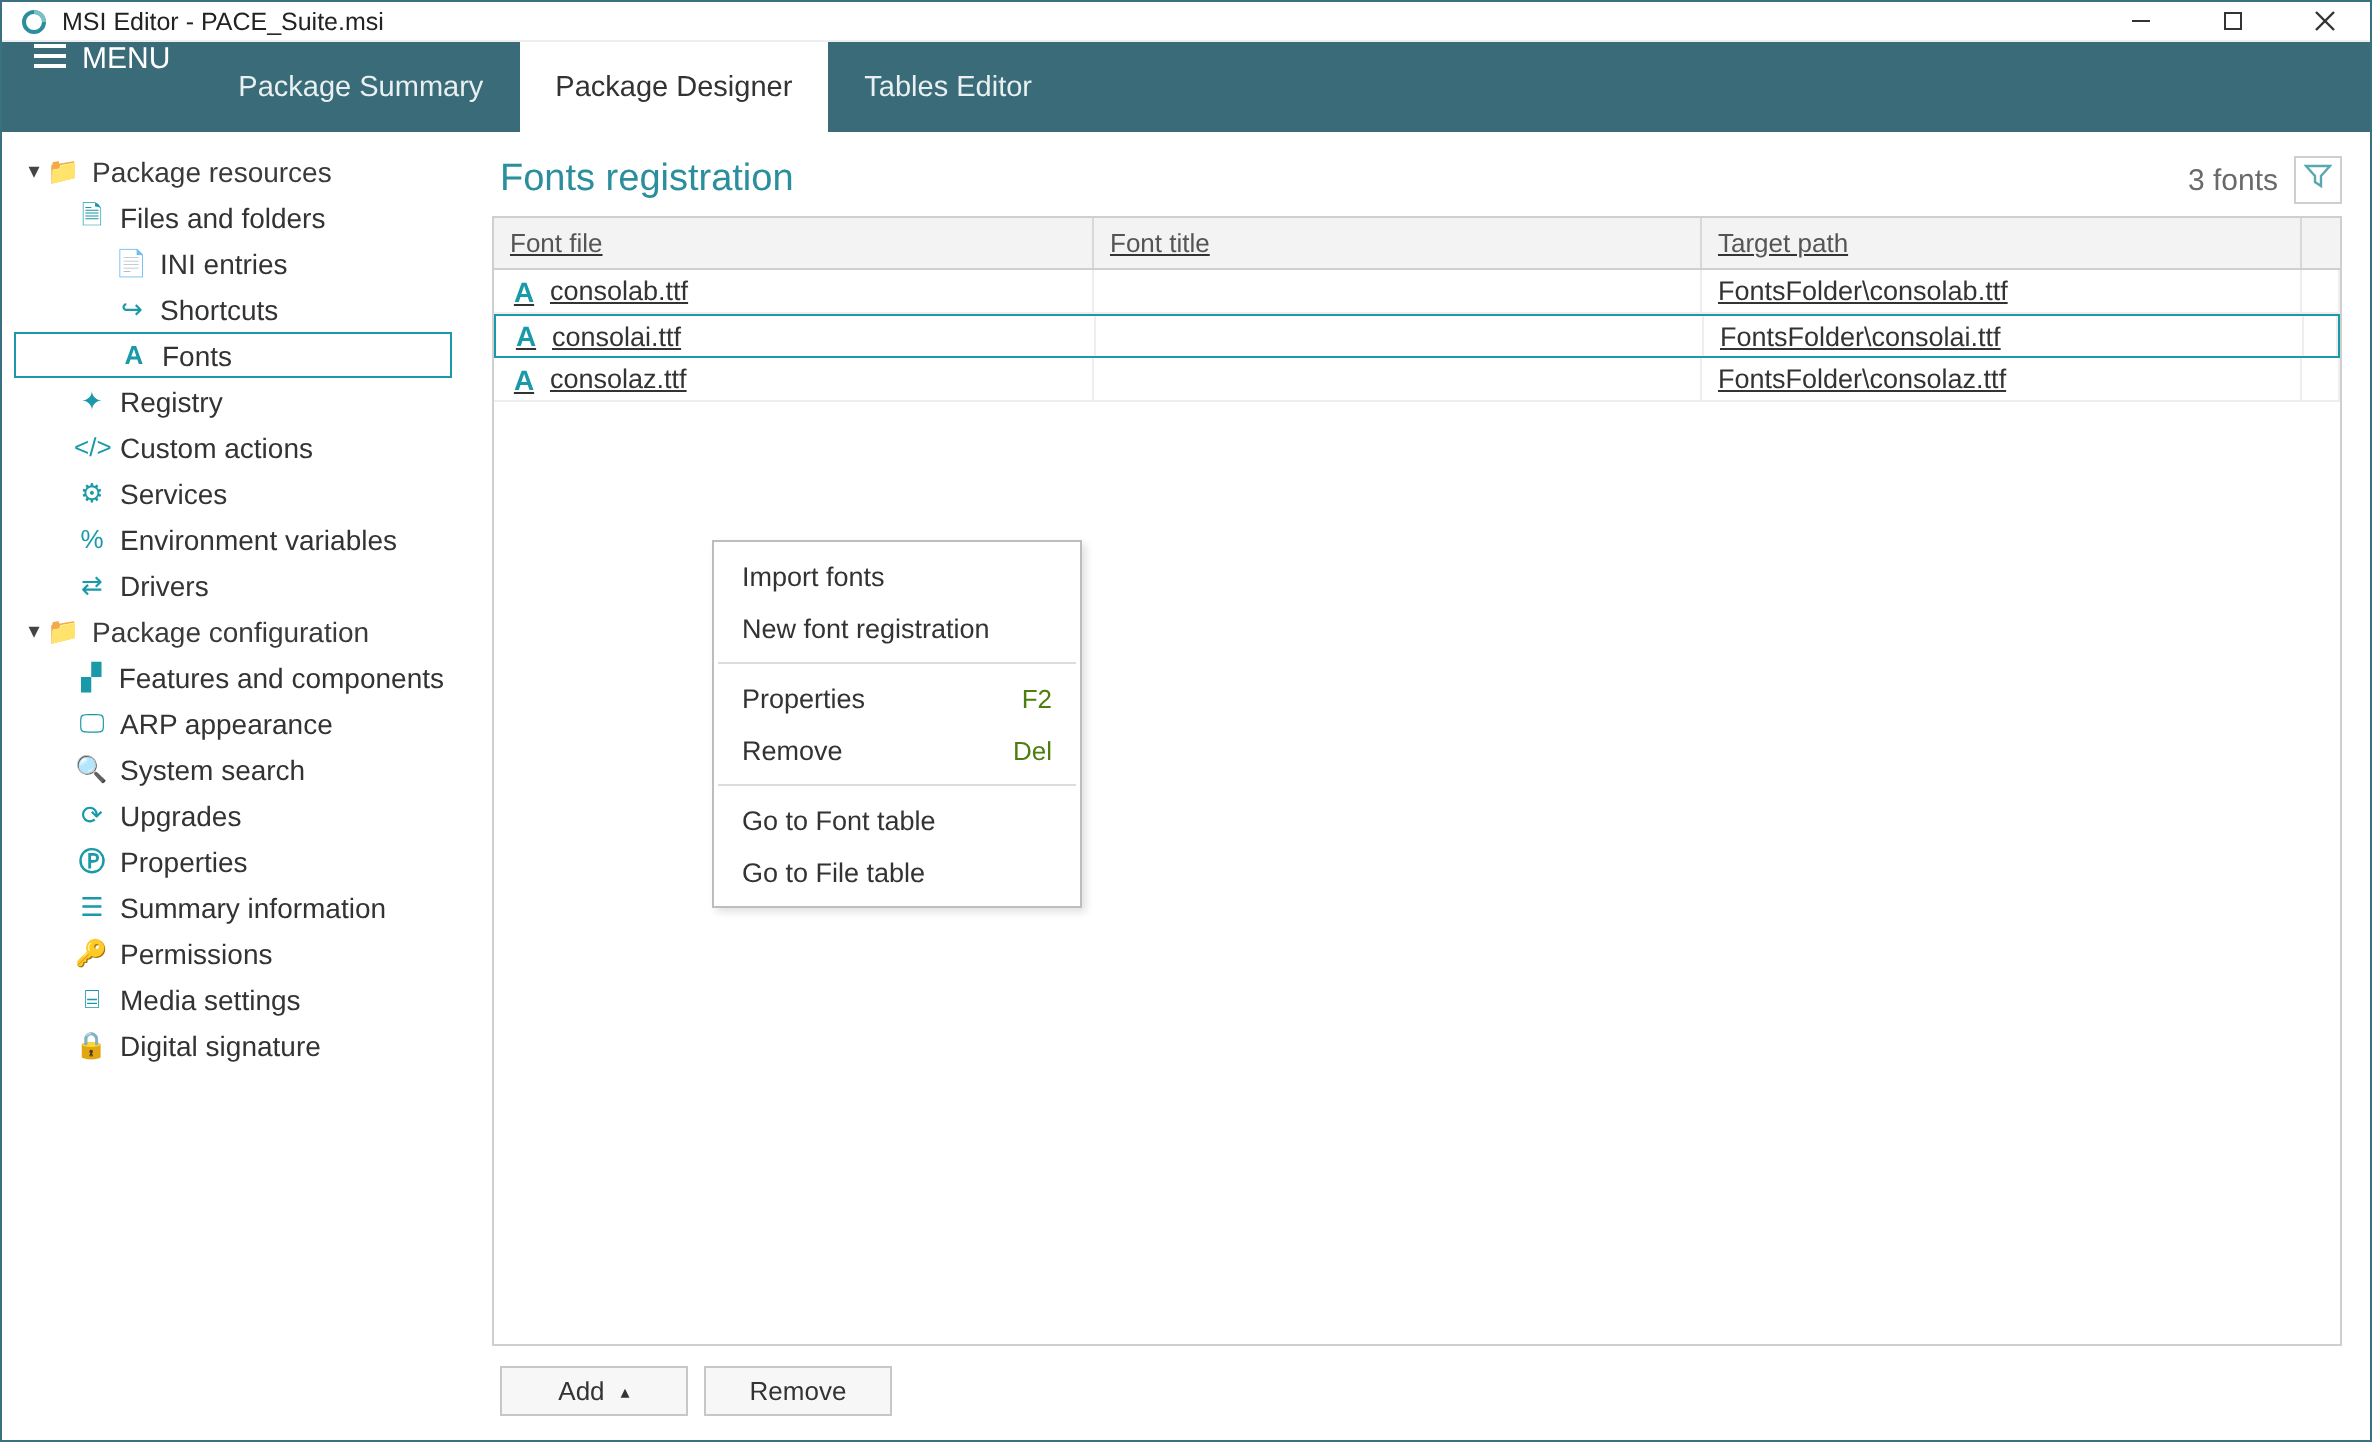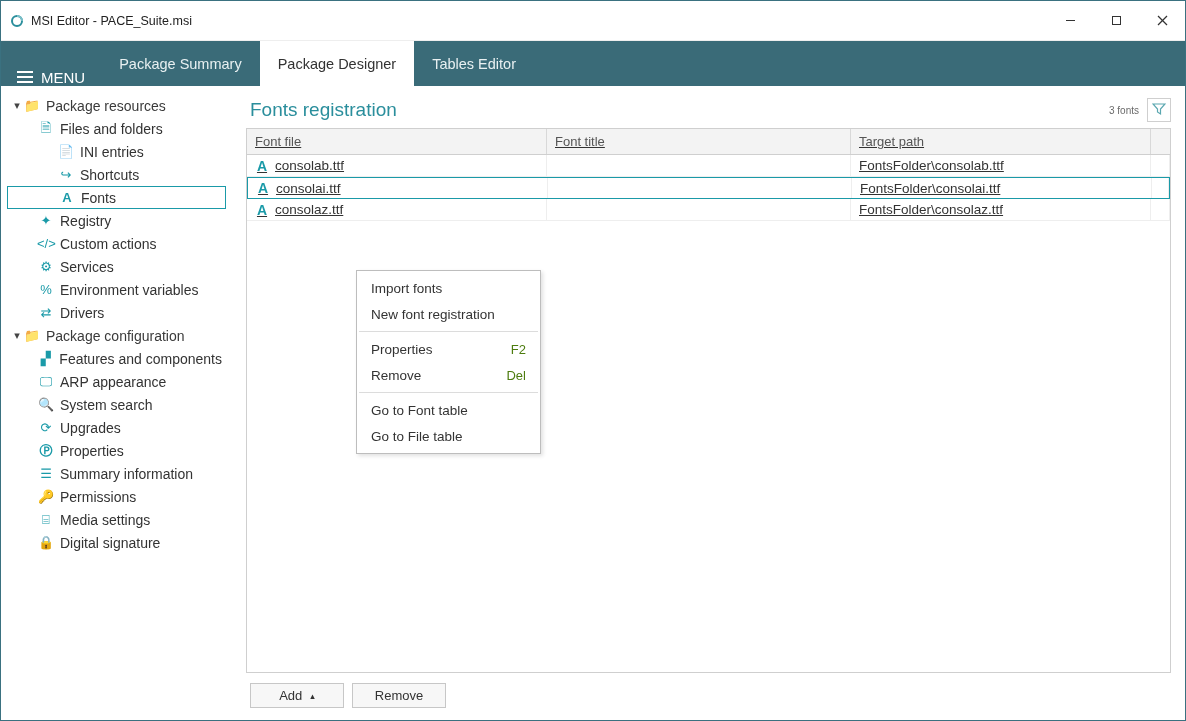--- a/index.html
+++ b/index.html
@@ -10,21 +10,21 @@
     background: #fff;
     width: 1186px;
     height: 721px;
     overflow: hidden;
     border: 1px solid #3a7180;
     display: flex;
     flex-direction: column;
   }
   
   .titlebar {
-    height: 40px;
+    height: 20px;
     background: #fff;
     display: flex;
     align-items: center;
     padding: 0 0 0 8px;
     border-bottom: 1px solid #eee;
   }
   .titlebar .app-icon {
     width: 16px; height: 16px;
     display: flex; align-items: center; justify-content: center;
     margin-right: 6px;
@@ -51,21 +51,21 @@
   
   .menubar {
     height: 45px;
     background: #3a6b78;
     display: flex;
     align-items: stretch;
     color: #fff;
   }
   .menubar .menu-button {
     display: flex;
-    align-items: flex-end;
+    align-items: flex-start;
     gap: 8px;
     padding: 0 16px;
     font-size: 15px;
     font-weight: 500;
     cursor: pointer;
   }
   .menubar .tab {
     display: flex;
     align-items: center;
     padding: 0 18px;
@@ -135,21 +135,21 @@
   .panel-header h1 {
     font-size: 19px;
     font-weight: 400;
     color: #2a8e9c;
   }
   .panel-header .right {
     display: flex;
     align-items: center;
     gap: 8px;
     color: #6a6a6a;
-    font-size: 10px;
+    font-size: 15px;
   }
   .panel-header .filter-btn {
     width: 24px; height: 24px;
     border: 1px solid #cfcfcf;
     display: flex; align-items:center; justify-content:center;
     color: #5aa7b0;
   }
   .table-wrap {
     flex: 1;
     border: 1px solid #cfcfcf;

